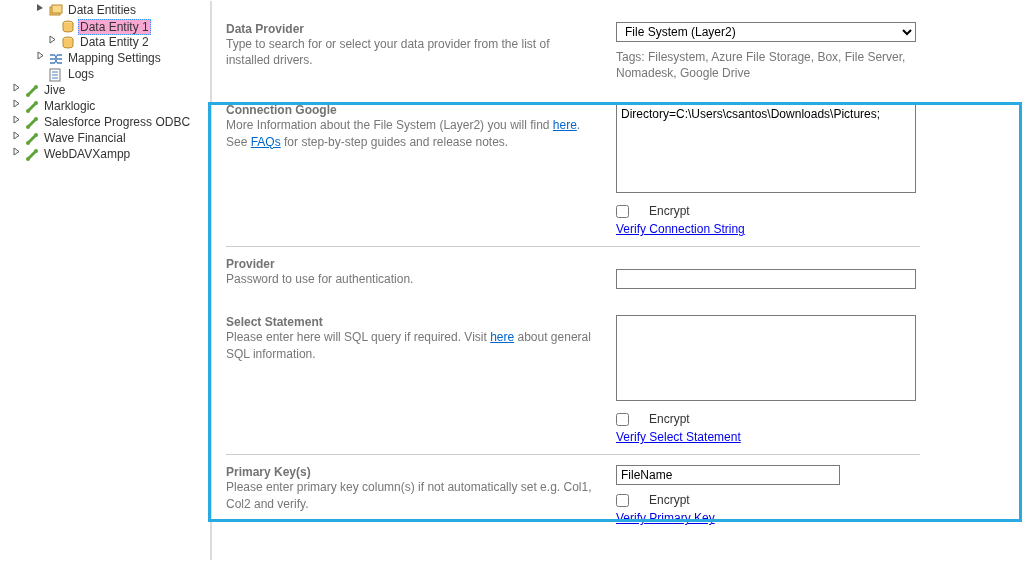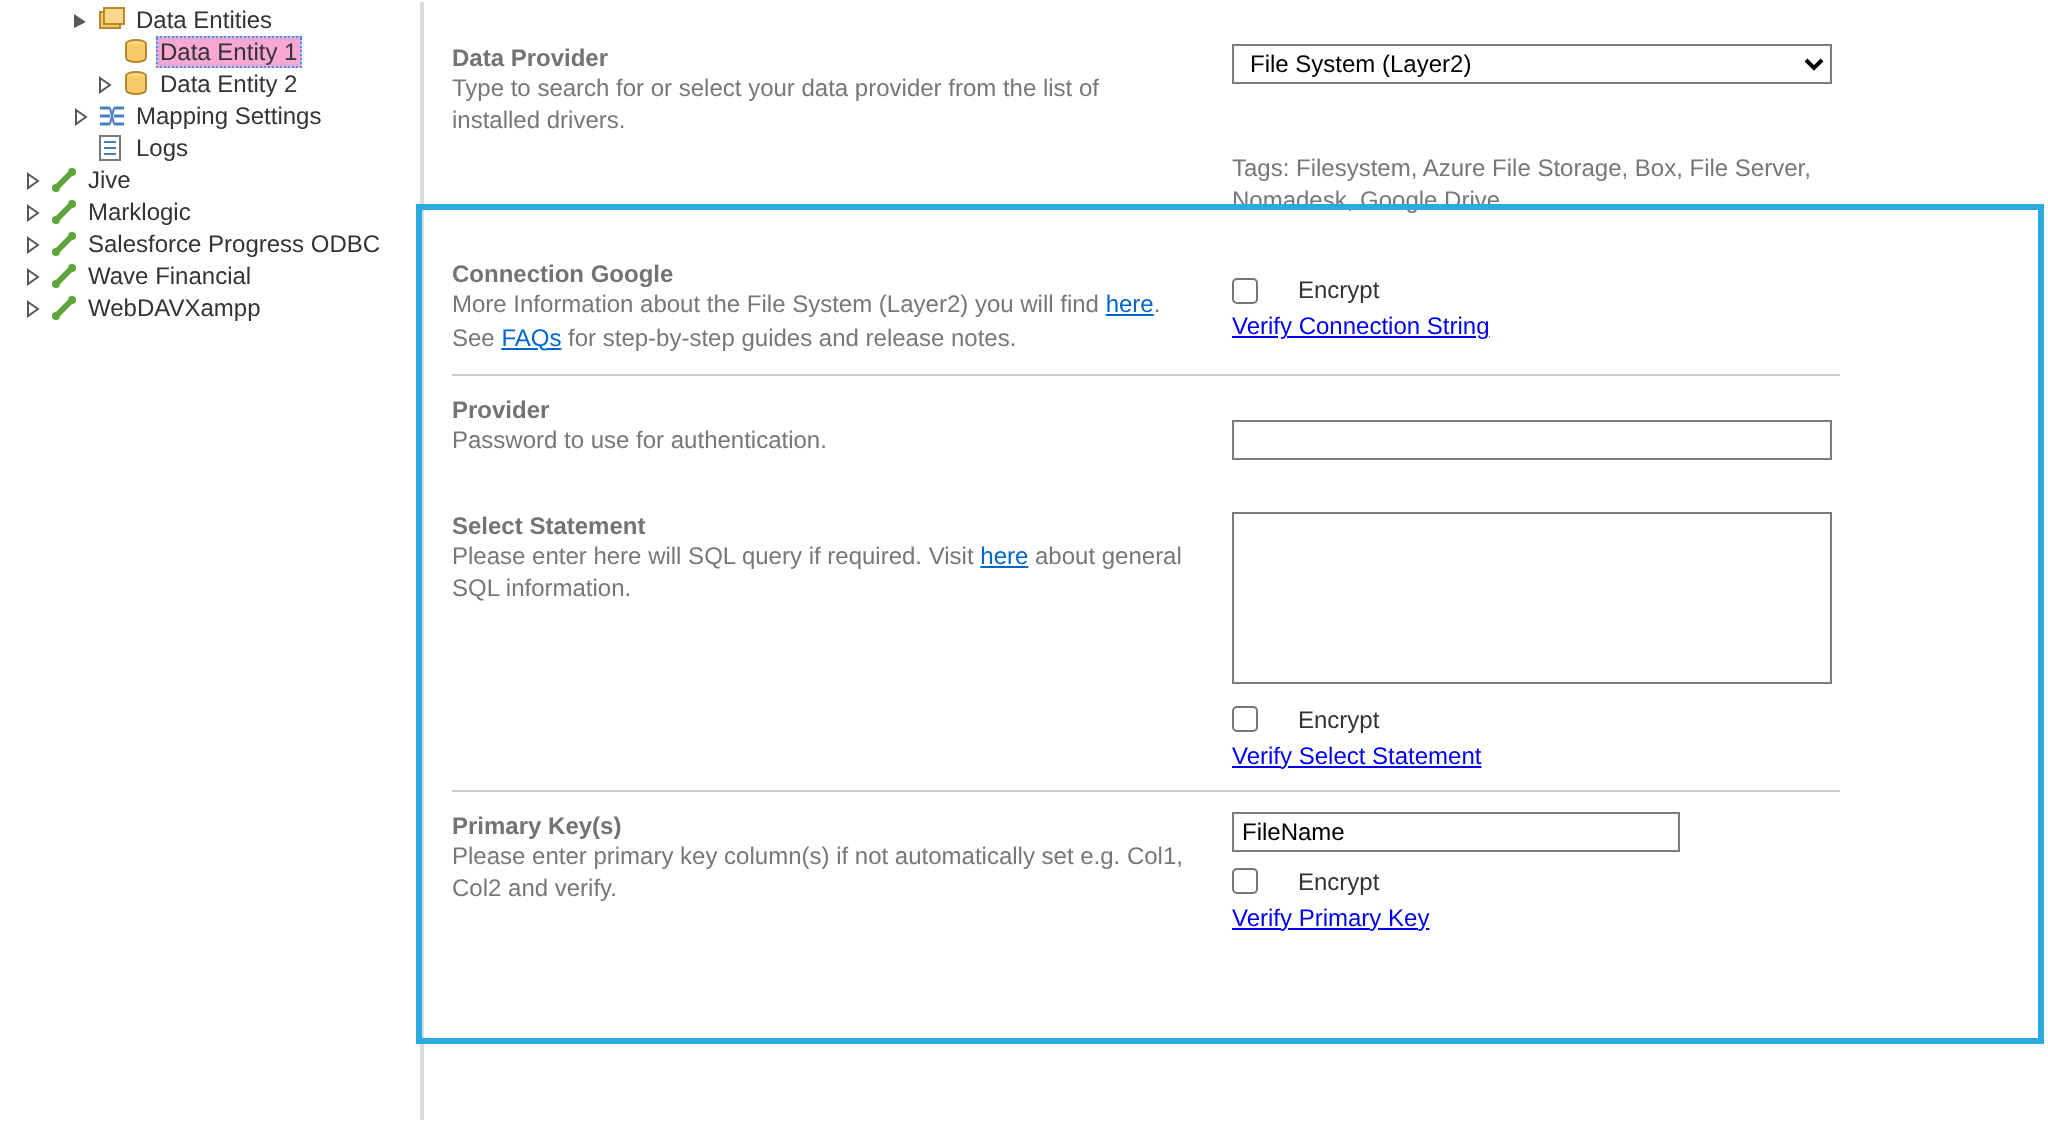--- a/index.html
+++ b/index.html
@@ -14,21 +14,21 @@
     overflow: hidden;
     display: flex;
   }
   .tree {
     width: 210px;
     padding: 2px 0 0 0;
     user-select: none;
   }
   .tree-item {
     display: flex;
-    align-items: center;
+    align-items: flex-start;
     height: 16px;
     padding: 1px 0;
     white-space: nowrap;
   }
   .tree-item .indent { display:inline-block; }
   .tree-item .toggle {
     width: 12px;
     text-align: center;
     color: #555;
     font-size: 10px;
@@ -81,21 +81,21 @@
   .select-wrap select {
     width: 100%;
     height: 20px;
     font: inherit;
     border: 1px solid #7a7a7a;
     background:#fff;
     padding: 0 4px;
   }
   .tags {
     color: #777;
-    margin-top: 34px;
+    margin-top: 7px;
     width: 300px;
     line-height:1.35;
   }
   textarea.box {
     width: 300px;
     font: inherit;
     border: 1px solid #7a7a7a;
     resize: none;
     padding: 3px 4px;
     overflow-y: scroll;
@@ -311,20 +311,21 @@
     </div>
 
     <div class="row" style="margin-top:22px;">
       <div class="col-left">
         <div class="section-title">Connection Google</div>
         <div class="section-desc">
           <span>More Information about the File System (Layer2) you will find </span><a class="inline-link">here</a><span>. See </span><a class="inline-link">FAQs</a><span> for step-by-step guides and release notes.</span>
         </div>
       </div>
       <div class="col-right">
+        <textarea class="box tall" style="">Directory=C:\Users\csantos\Downloads\Pictures;</textarea>
         <div class="chk-row">
           <input type="checkbox" style="">
           <span>Encrypt</span>
         </div>
         <a class="verify-link">Verify Connection String</a>
       </div>
     </div>
 
     <hr class="sep">
 

